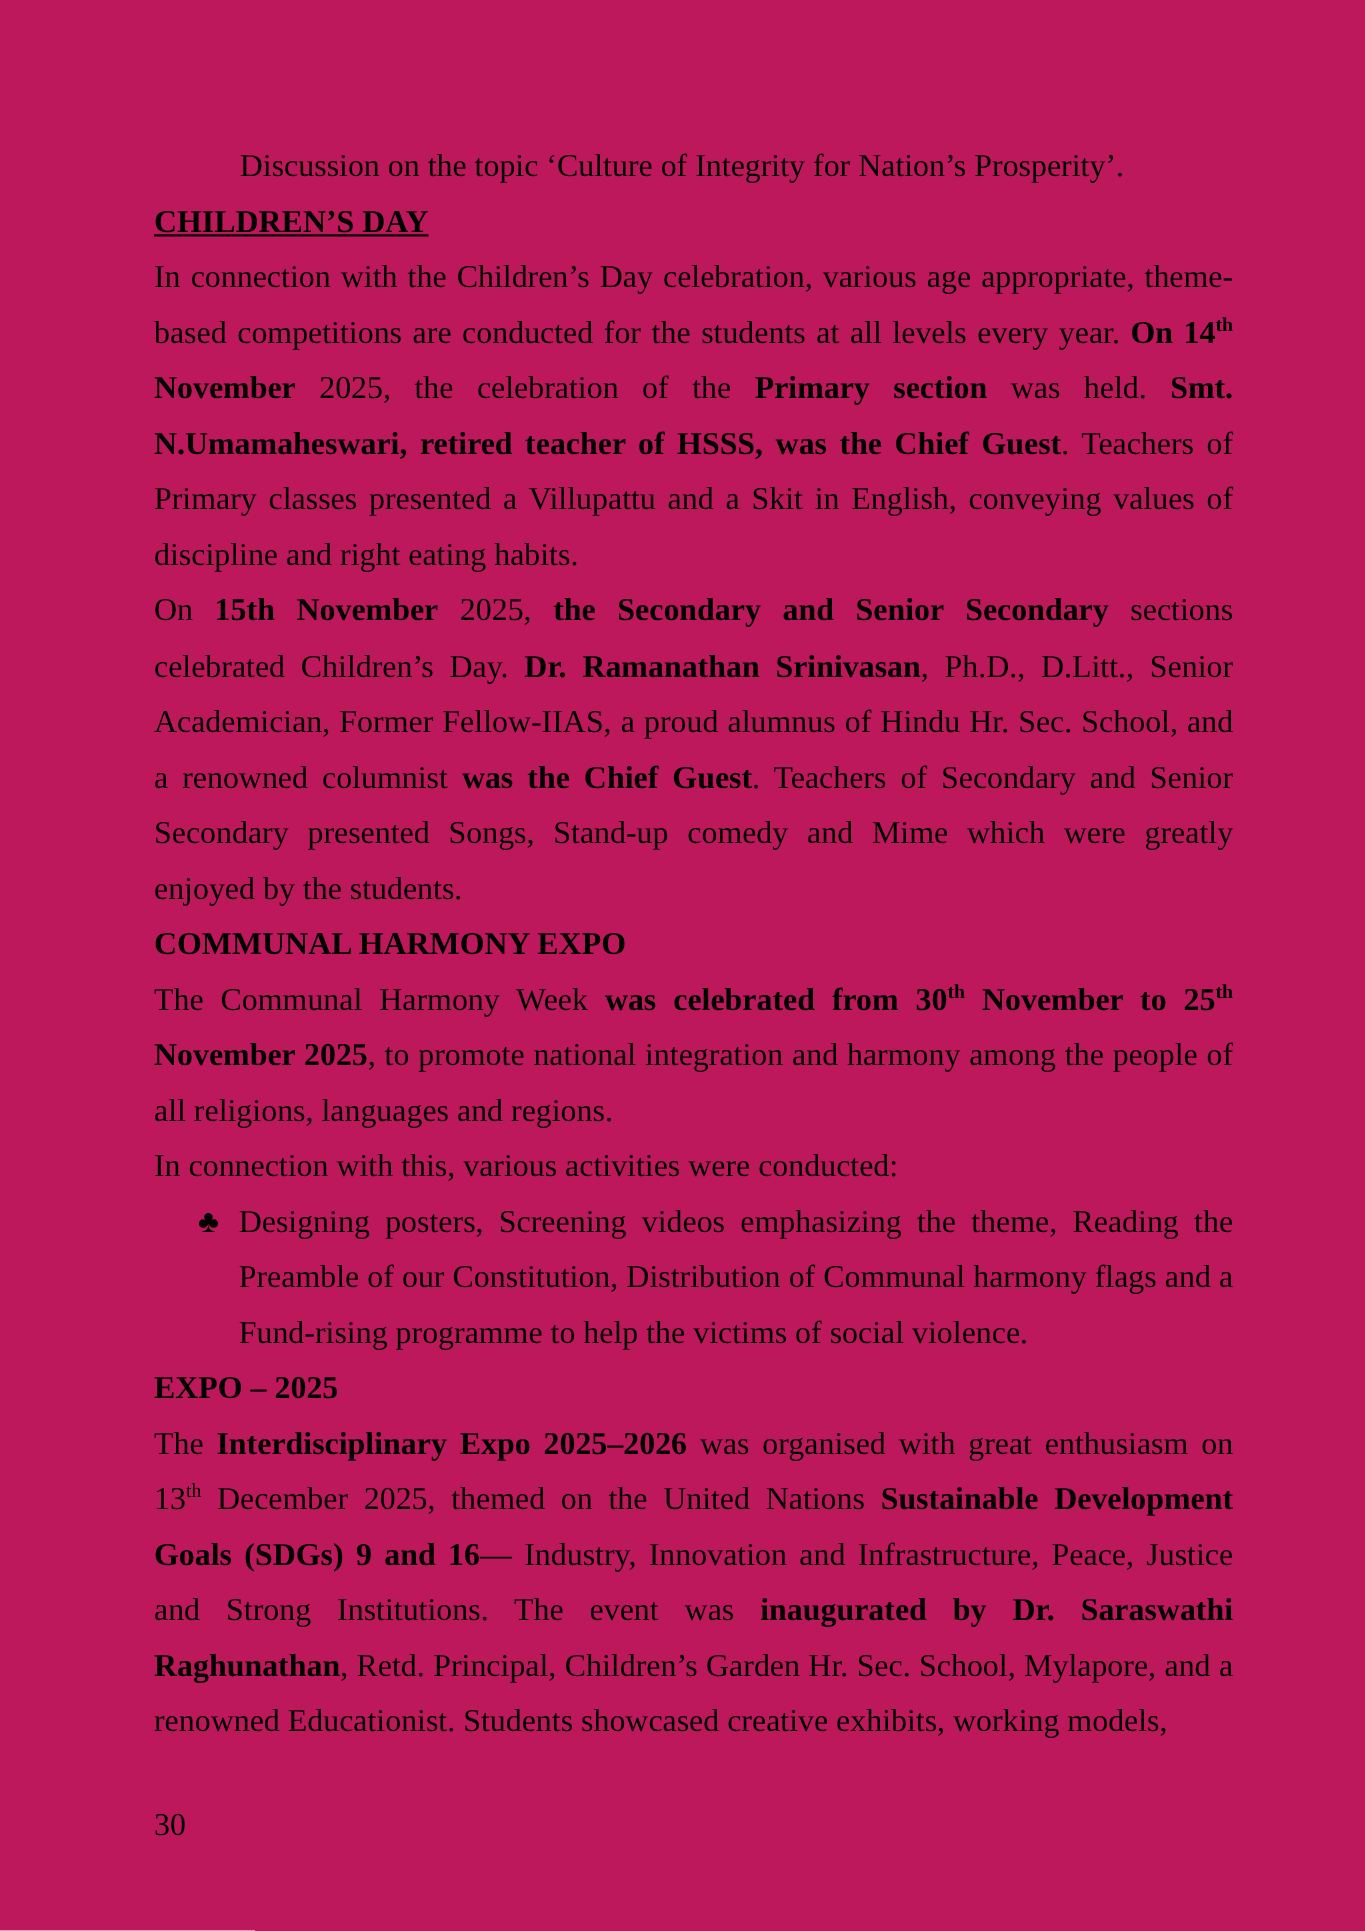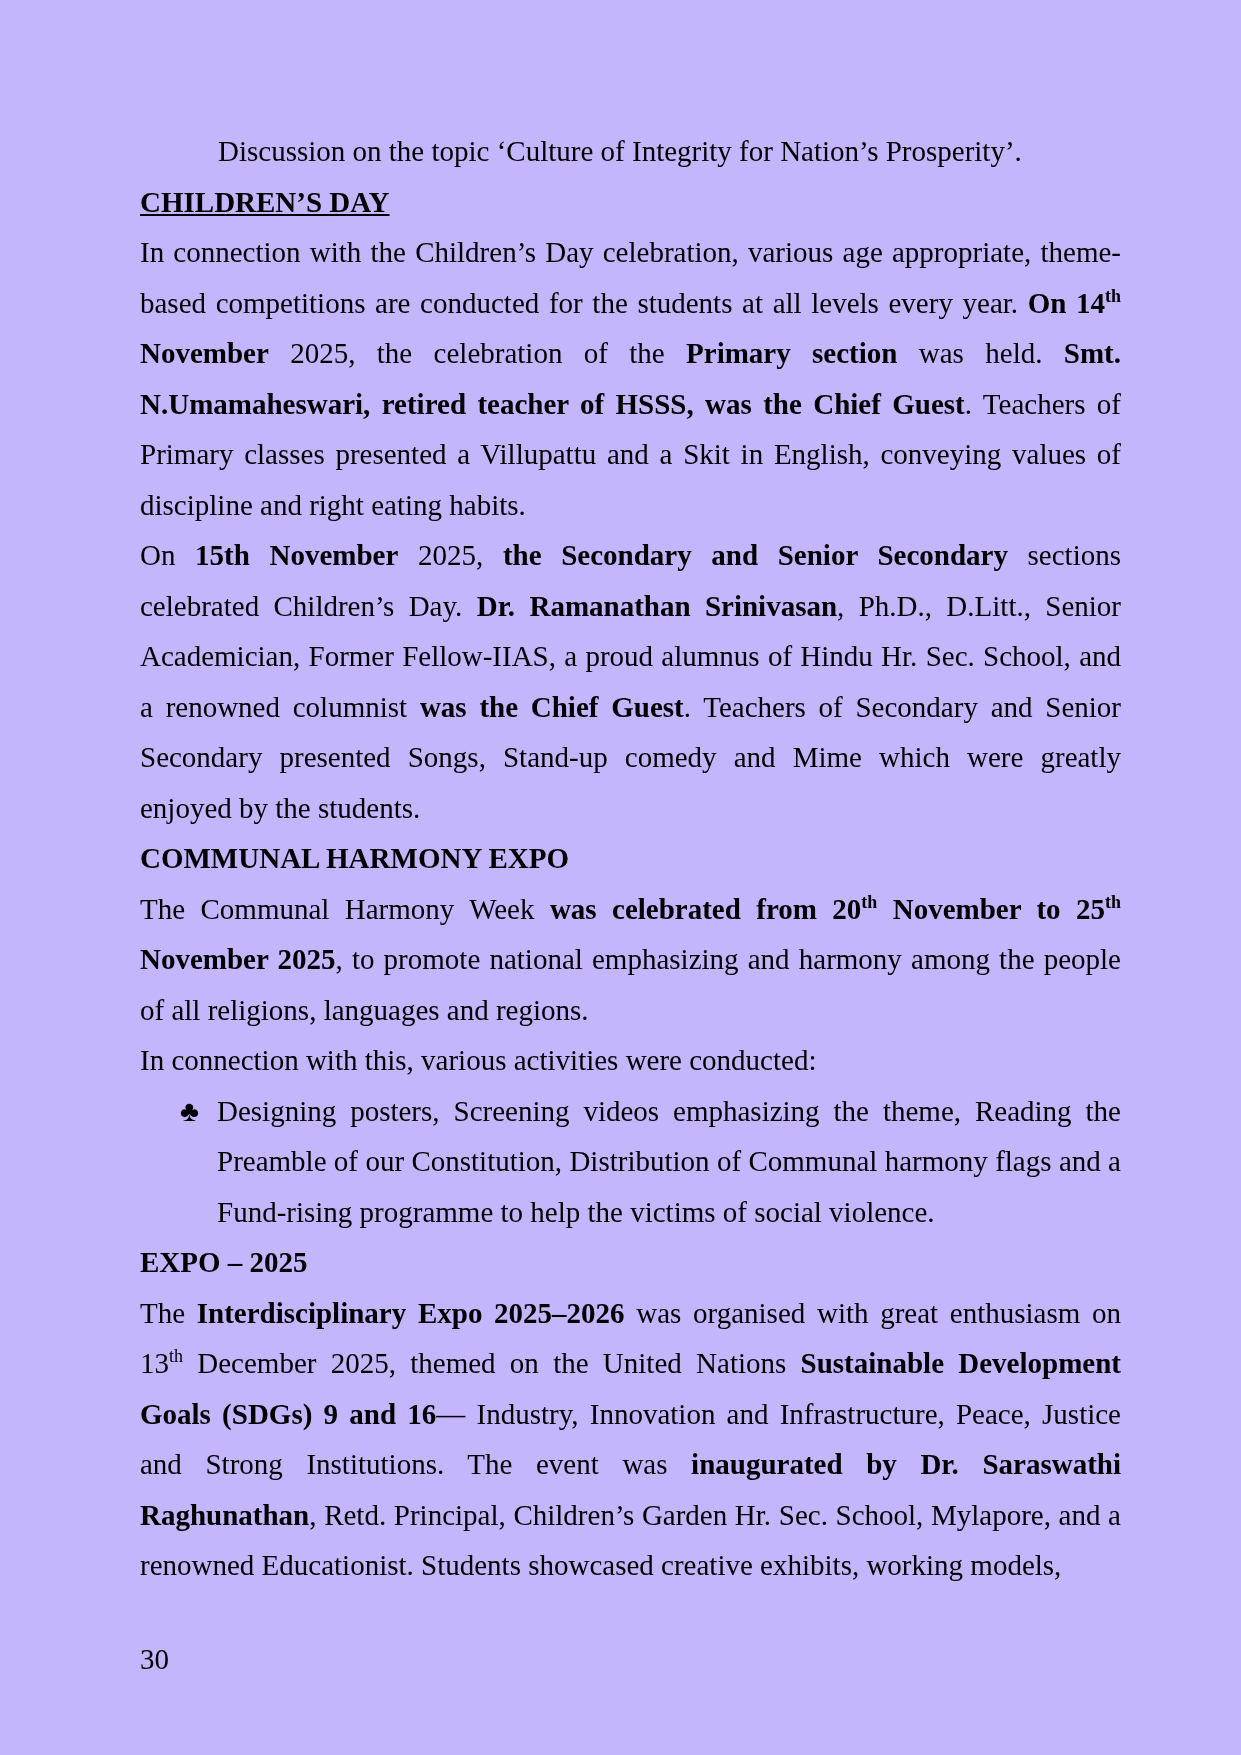--- a/index.html
+++ b/index.html
@@ -4,21 +4,21 @@
 <style>
   html, body {
     margin: 0;
     padding: 0;
     background: #ffffff;
   }
   .page {
     position: relative;
     width: 1241px;
     height: 1755px;
-    background: #c4b5fd;
+    background: #be185d;
     overflow: hidden;
     font-family: "Liberation Serif", "DejaVu Serif", serif;
     font-size: 29px;
     line-height: 50.5px;
     color: #000000;
     -webkit-font-smoothing: antialiased;
   }
   .content {
     padding: 126px 120px 0 140px;
   }
@@ -62,21 +62,21 @@
     <p class="plain first-indent"><span>Discussion on the topic ‘Culture of Integrity for Nation’s Prosperity’.</span></p>
 
     <h2 class="plain indent-sm"><span class="b">CHILDREN’S DAY</span></h2>
 
     <p class="justify"><span>In connection with the Children’s Day celebration, various age appropriate, theme-based competitions are conducted for the students at all levels every year. </span><span class="b">On 14</span><sup class="b">th</sup><span class="b"> November</span><span> 2025, the celebration of the </span><span class="b">Primary section</span><span> was held. </span><span class="b">Smt. N.Umamaheswari, retired teacher of HSSS, was the Chief Guest</span><span>. Teachers of Primary classes presented a Villupattu and a Skit in English, conveying values of discipline and right eating habits.</span></p>
 
     <p class="justify"><span>On </span><span class="b">15th November</span><span> 2025, </span><span class="b">the Secondary and Senior Secondary</span><span> sections celebrated Children’s Day. </span><span class="b">Dr. Ramanathan Srinivasan</span><span>, Ph.D., D.Litt., Senior Academician, Former Fellow-IIAS, a proud alumnus of Hindu Hr. Sec. School, and a renowned columnist </span><span class="b">was the Chief Guest</span><span>. Teachers of Secondary and Senior Secondary presented Songs, Stand-up comedy and Mime which were greatly enjoyed by the students.</span></p>
 
     <h2 class="plain"><span class="b">COMMUNAL HARMONY EXPO</span></h2>
 
-    <p class="justify"><span>The Communal Harmony Week </span><span class="b">was celebrated from 20</span><sup class="b">th</sup><span class="b"> November to 25</span><sup class="b">th</sup><span class="b"> November 2025</span><span>, to promote national emphasizing and harmony among the people of all religions, languages and regions.</span></p>
+    <p class="justify"><span>The Communal Harmony Week </span><span class="b">was celebrated from 30</span><sup class="b">th</sup><span class="b"> November to 25</span><sup class="b">th</sup><span class="b"> November 2025</span><span>, to promote national integration and harmony among the people of all religions, languages and regions.</span></p>
 
     <p class="plain"><span>In connection with this, various activities were conducted:</span></p>
 
     <div class="bullet-row">
       <span class="bullet-marker">♣</span>
       <p class="bullet-text"><span>Designing posters, Screening videos emphasizing the theme, Reading the Preamble of our Constitution, Distribution of Communal harmony flags and a Fund-rising programme to help the victims of social violence.</span></p>
     </div>
 
     <h2 class="plain"><span class="b">EXPO – 2025</span></h2>
 

